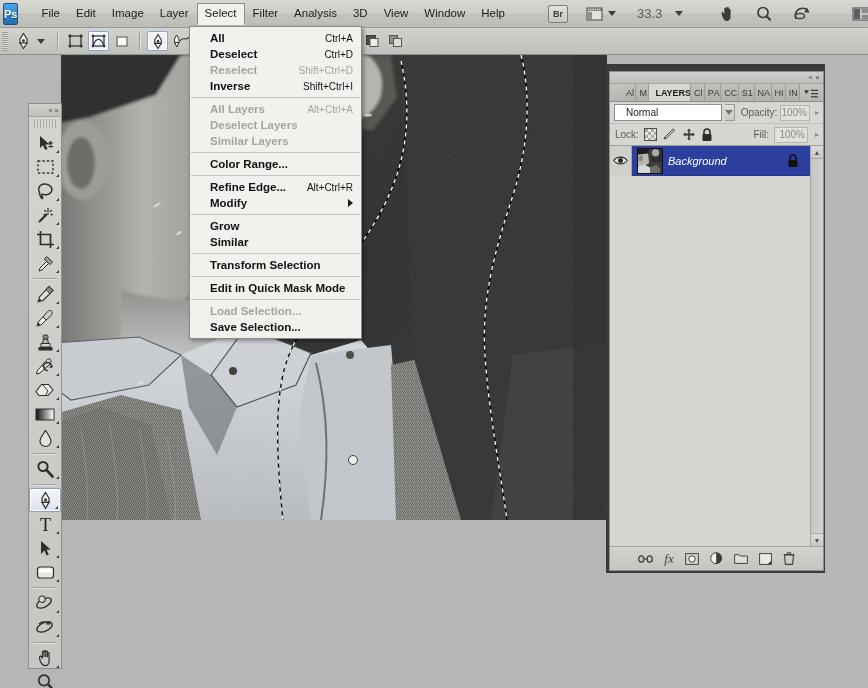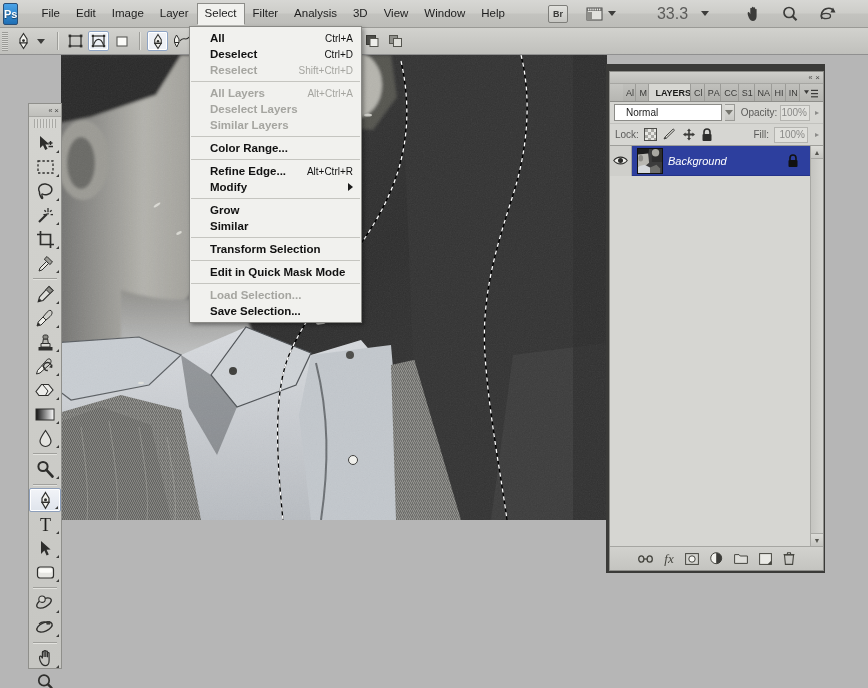--- a/index.html
+++ b/index.html
@@ -48,21 +48,21 @@
     width: 20px; height: 18px; border: 1px solid #7e7e7a; border-radius: 2px;
     background: linear-gradient(to bottom,#e2e2de,#c6c6c2);
     font-size: 9px; font-weight: bold; color: #3a3a38;
     display: flex; align-items: center; justify-content: center;
   }
   .caret-dn {
     width: 0; height: 0; border-left: 4px solid transparent;
     border-right: 4px solid transparent; border-top: 5px solid #3d3d3b;
     margin-left: 4px;
   }
-  .zoom-val { font-size: 16px; color: #5c5c5a; margin-left: 28px; }
+  .zoom-val { font-size: 13px; color: #5c5c5a; margin-left: 8px; }
 
   
   .optbar {
     position: absolute; left: 0; top: 28px; width: 868px; height: 27px;
     background: linear-gradient(to bottom, #d2d2ce, #c0c0bc);
     border-bottom: 1px solid #909090;
     display: flex; align-items: center; padding-left: 2px;
   }
   .grip { width: 6px; height: 19px; margin-right: 4px;
     background: repeating-linear-gradient(to bottom,#9b9b97 0 1px,#dadad6 1px 2px); }
@@ -899,20 +899,24 @@
         <span class="acc">Ctrl+A</span>
       </div>
       <div class="mrow">
         <span class="lbl">Deselect</span>
         <span class="acc">Ctrl+D</span>
       </div>
       <div class="mrow disabled">
         <span class="lbl">Reselect</span>
         <span class="acc">Shift+Ctrl+D</span>
       </div>
+      <div class="mrow">
+        <span class="lbl">Inverse</span>
+        <span class="acc">Shift+Ctrl+I</span>
+      </div>
       <div class="msep"></div>
       <div class="mrow disabled">
         <span class="lbl">All Layers</span>
         <span class="acc">Alt+Ctrl+A</span>
       </div>
       <div class="mrow disabled">
         <span class="lbl">Deselect Layers</span>
       </div>
       <div class="mrow disabled">
         <span class="lbl">Similar Layers</span>

